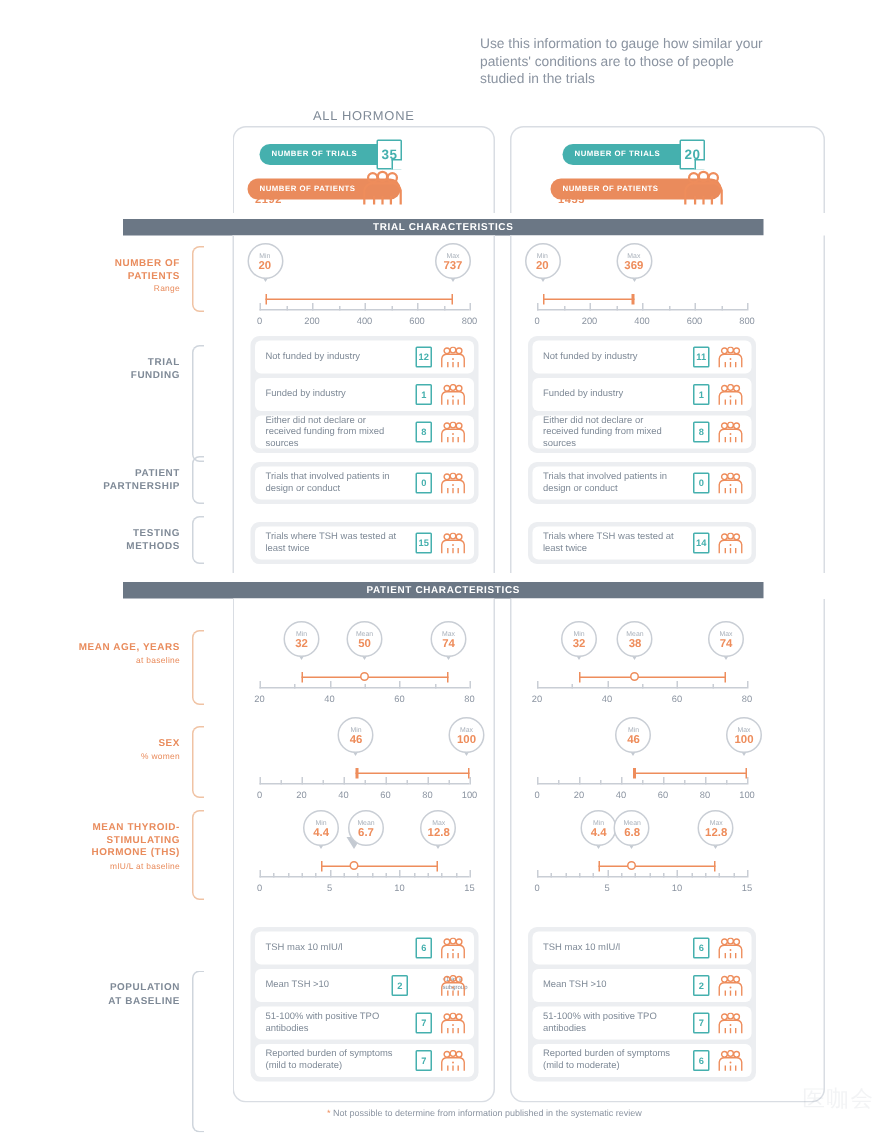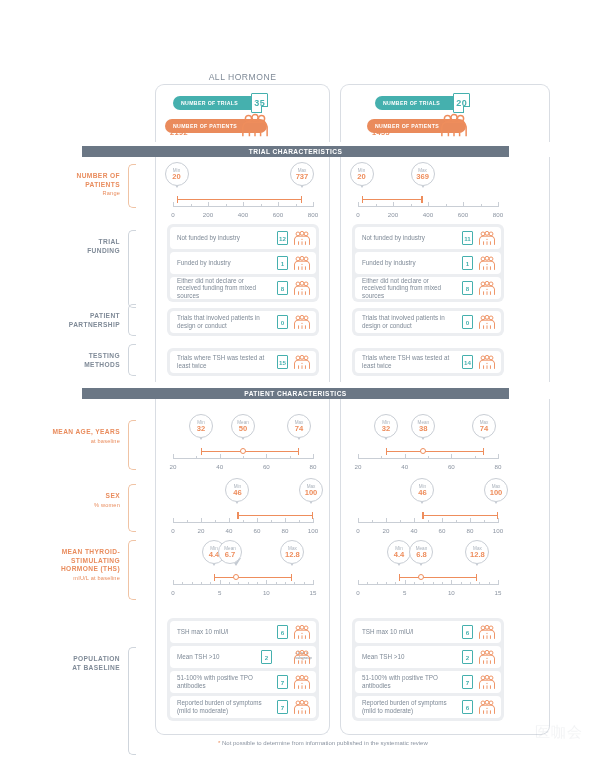--- a/index.html
+++ b/index.html
@@ -172,20 +172,21 @@
     position: absolute; right: 8px; bottom: 18px; opacity: .10;
     font-size: 15px; color: #8b94a1; letter-spacing: 1px;
   }
 </style>
 </head>
 <body>
 
 <div class="page">
 
   <div class="header">
+    <div class="subtitle">Use this information to gauge how similar your patients' conditions are to those of people studied in the trials</div>
   </div>
 
   <div class="coltitle left">ALL HORMONE</div>
 
   <div id="stage">
       <div class="panel rounded-top" style="left: 155px; top: 84px; width: 175px; height: 58px;"></div>
       <div class="badge-wrap" style="left: 173px; top: 96px;">
         <div class="pill teal">NUMBER OF TRIALS<div class="doc-badge">35</div></div>
       </div>
       <div class="badge-wrap" style="left: 165px; top: 119px;">
@@ -198,21 +199,21 @@
     <line x1="15" y1="24" x2="15" y2="18" stroke="#ee8d5c" stroke-width="1.6"></line>
     <line x1="21" y1="24" x2="21" y2="18" stroke="#ee8d5c" stroke-width="1.6"></line>
 
   </svg></div><div class="people-num">2192</div></div>
       </div>
       <div class="panel rounded-top" style="left: 340px; top: 84px; width: 210px; height: 58px;"></div>
       <div class="badge-wrap" style="left: 375px; top: 96px;">
         <div class="pill teal">NUMBER OF TRIALS<div class="doc-badge">20</div></div>
       </div>
       <div class="badge-wrap" style="left: 367px; top: 119px;">
-        <div class="pill orange" style="padding-right: 27px;">NUMBER OF PATIENTS<div class="people-badge"><svg viewBox="0 0 30 26" width="28" height="26">
+        <div class="pill orange" style="padding-right: 42px;">NUMBER OF PATIENTS<div class="people-badge"><svg viewBox="0 0 30 26" width="28" height="26">
     <circle cx="8" cy="5" r="3.3" fill="none" stroke="#ee8d5c" stroke-width="1.6"></circle>
     <circle cx="15" cy="4" r="3.3" fill="none" stroke="#ee8d5c" stroke-width="1.6"></circle>
     <circle cx="22" cy="5" r="3.3" fill="none" stroke="#ee8d5c" stroke-width="1.6"></circle>
     <path d="M2 24 V14 a6 6 0 0 1 6-5 h14 a6 6 0 0 1 6 5 V24" fill="none" stroke="#ee8d5c" stroke-width="1.6"></path>
     <line x1="9" y1="24" x2="9" y2="18" stroke="#ee8d5c" stroke-width="1.6"></line>
     <line x1="15" y1="24" x2="15" y2="18" stroke="#ee8d5c" stroke-width="1.6"></line>
     <line x1="21" y1="24" x2="21" y2="18" stroke="#ee8d5c" stroke-width="1.6"></line>
 
   </svg></div><div class="people-num">1455</div></div>
       </div>
@@ -629,21 +630,21 @@
         <div class="rangebar" style="left: 41.0667px; width: 78.4px;"></div>
         <div class="rangecap" style="left: 41.0667px;"></div>
         <div class="rangecap" style="left: 118.067px;"></div>
         <div class="meandot" style="left: 62.5333px;"></div>
         <div class="pintail" style="left: 41.0667px; top: 18px;"></div>
         <div class="pin" style="left: 41.0667px; top: 0px;">
           <span class="pk">Min</span>
                      <span class="pv">4.4</span>
         </div>
         <div class="pintail" style="left: 62.5333px; top: 18px;"></div>
-        <div class="pin" style="left: 57px; top: 0px;">
+        <div class="pin" style="left: 71px; top: 0px;">
           <span class="pk">Mean</span>
                      <span class="pv">6.7</span>
         </div>
         <div class="pintail" style="left: 119.467px; top: 18px;"></div>
         <div class="pin" style="left: 119.467px; top: 0px;">
           <span class="pk">Max</span>
                      <span class="pv">12.8</span>
         </div>
       </div>
       <div class="scale" style="left: 358px; top: 540px; width: 140px; height: 56px;">

